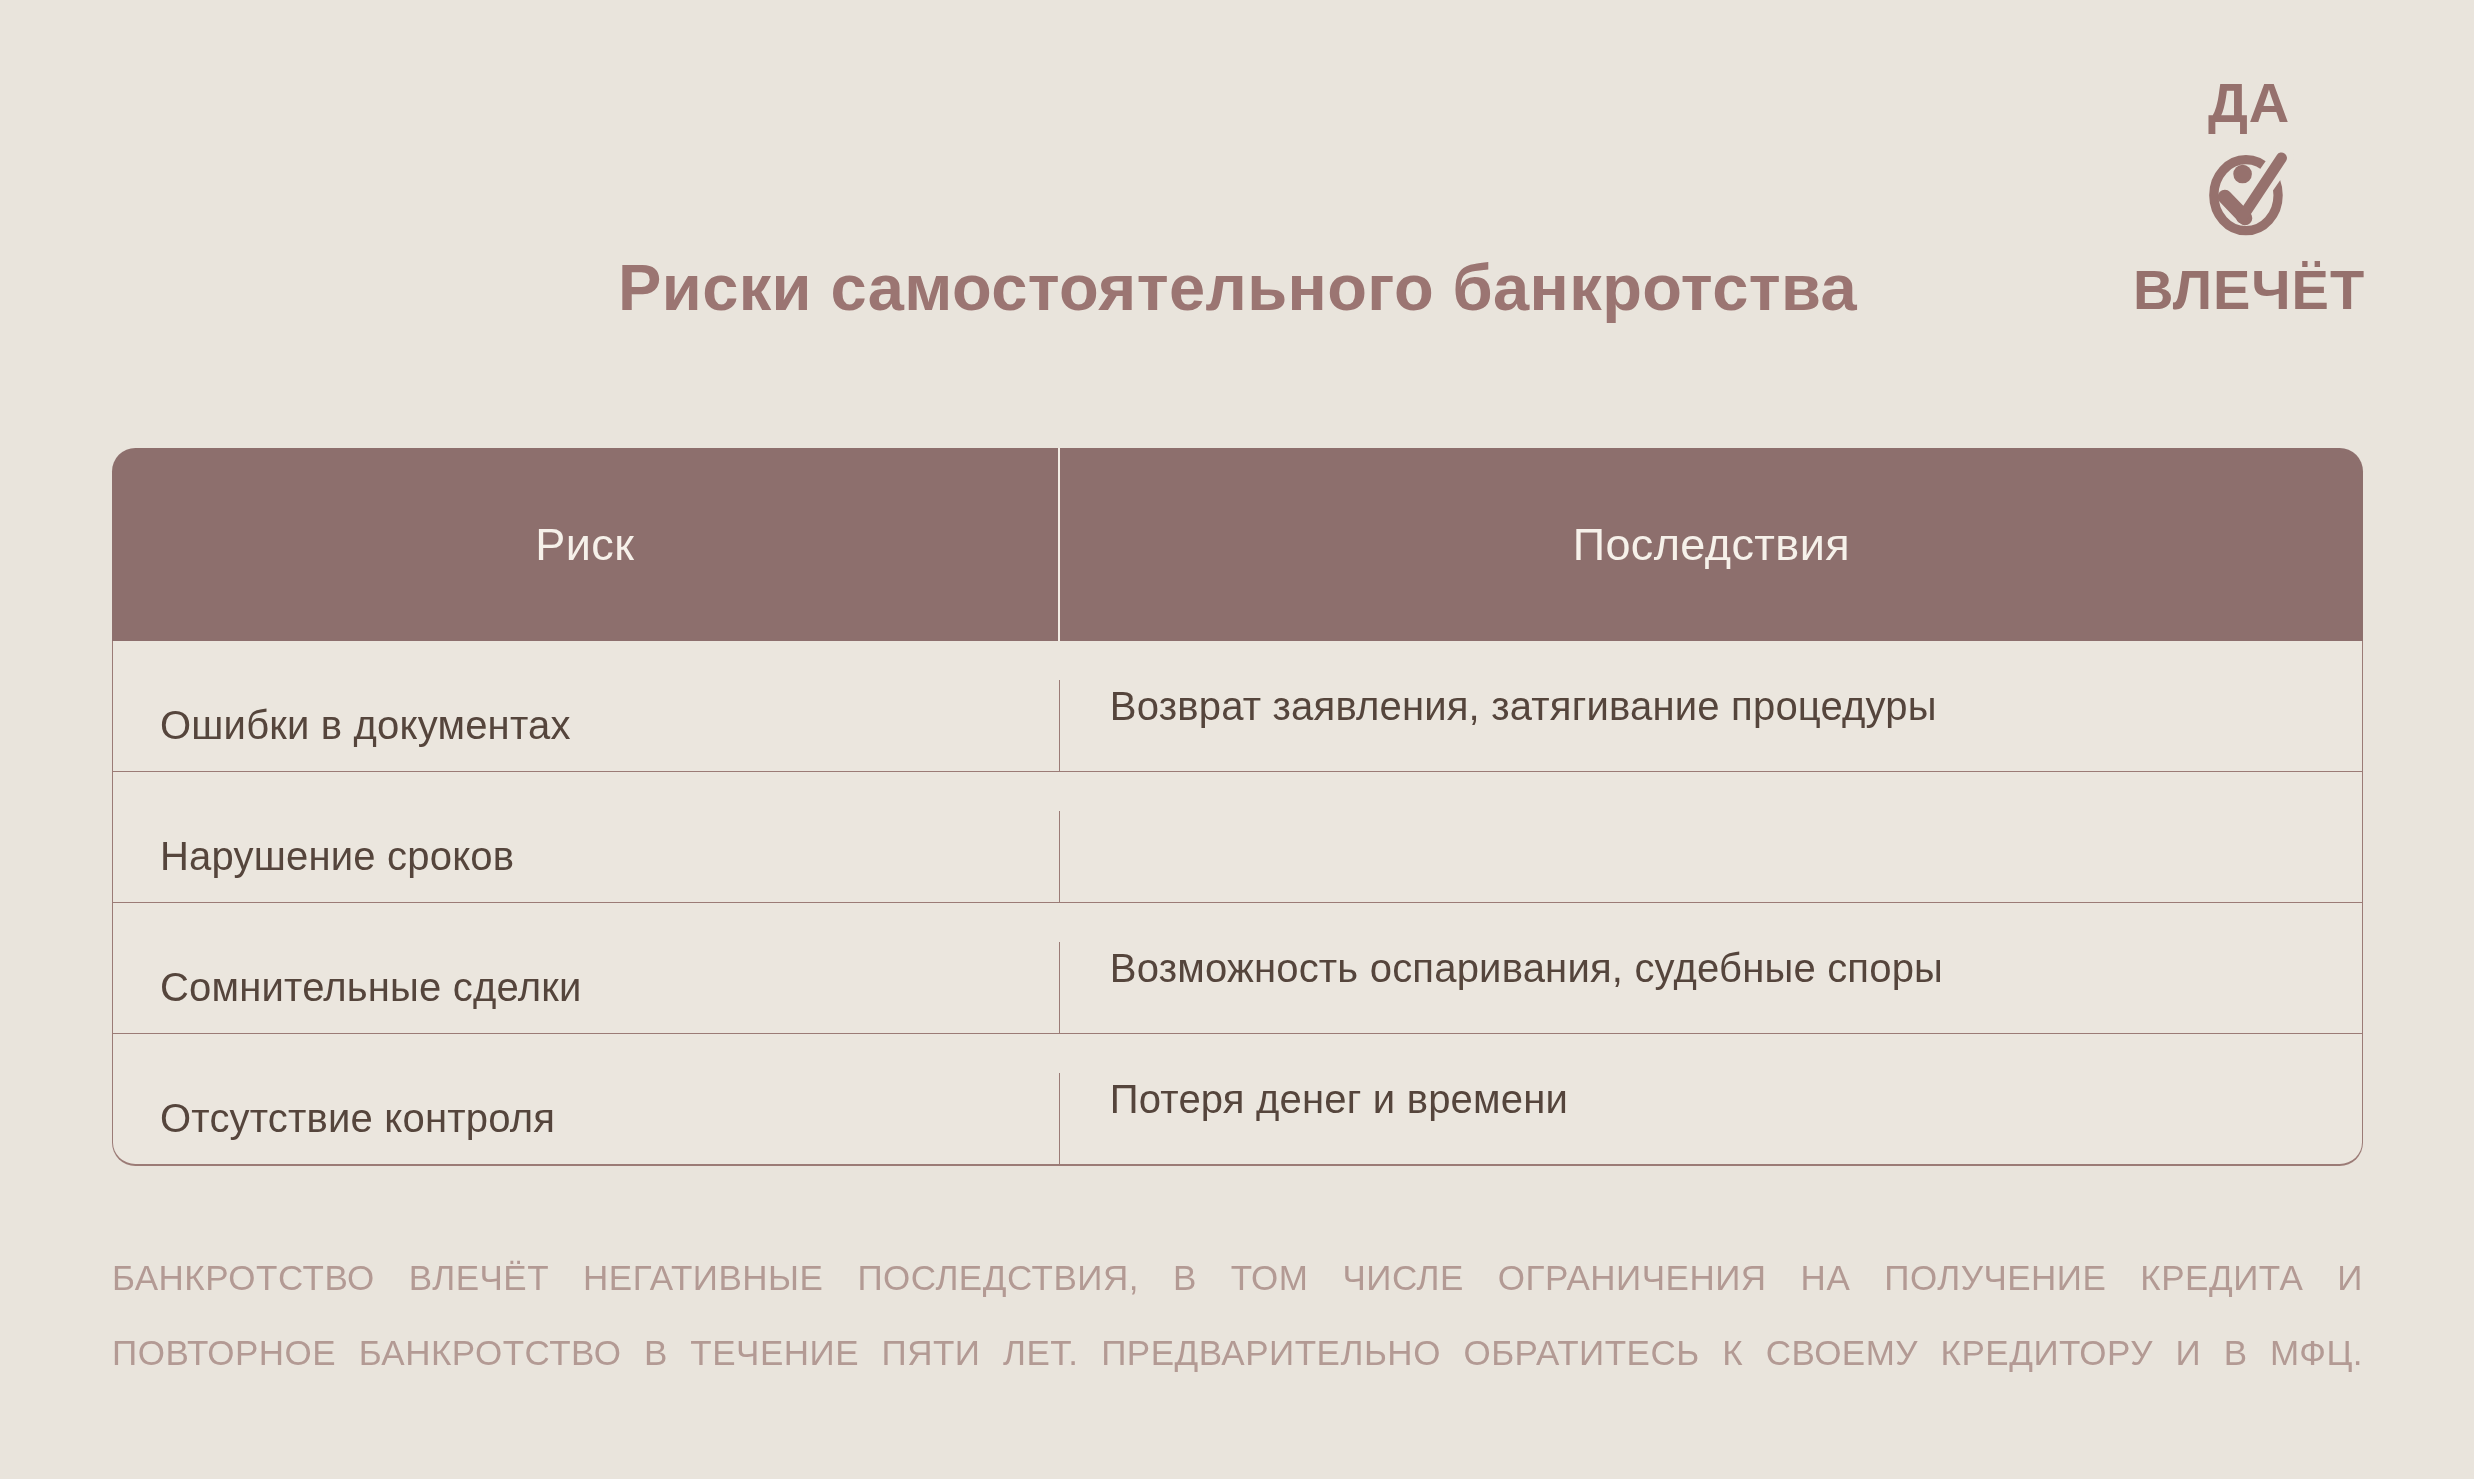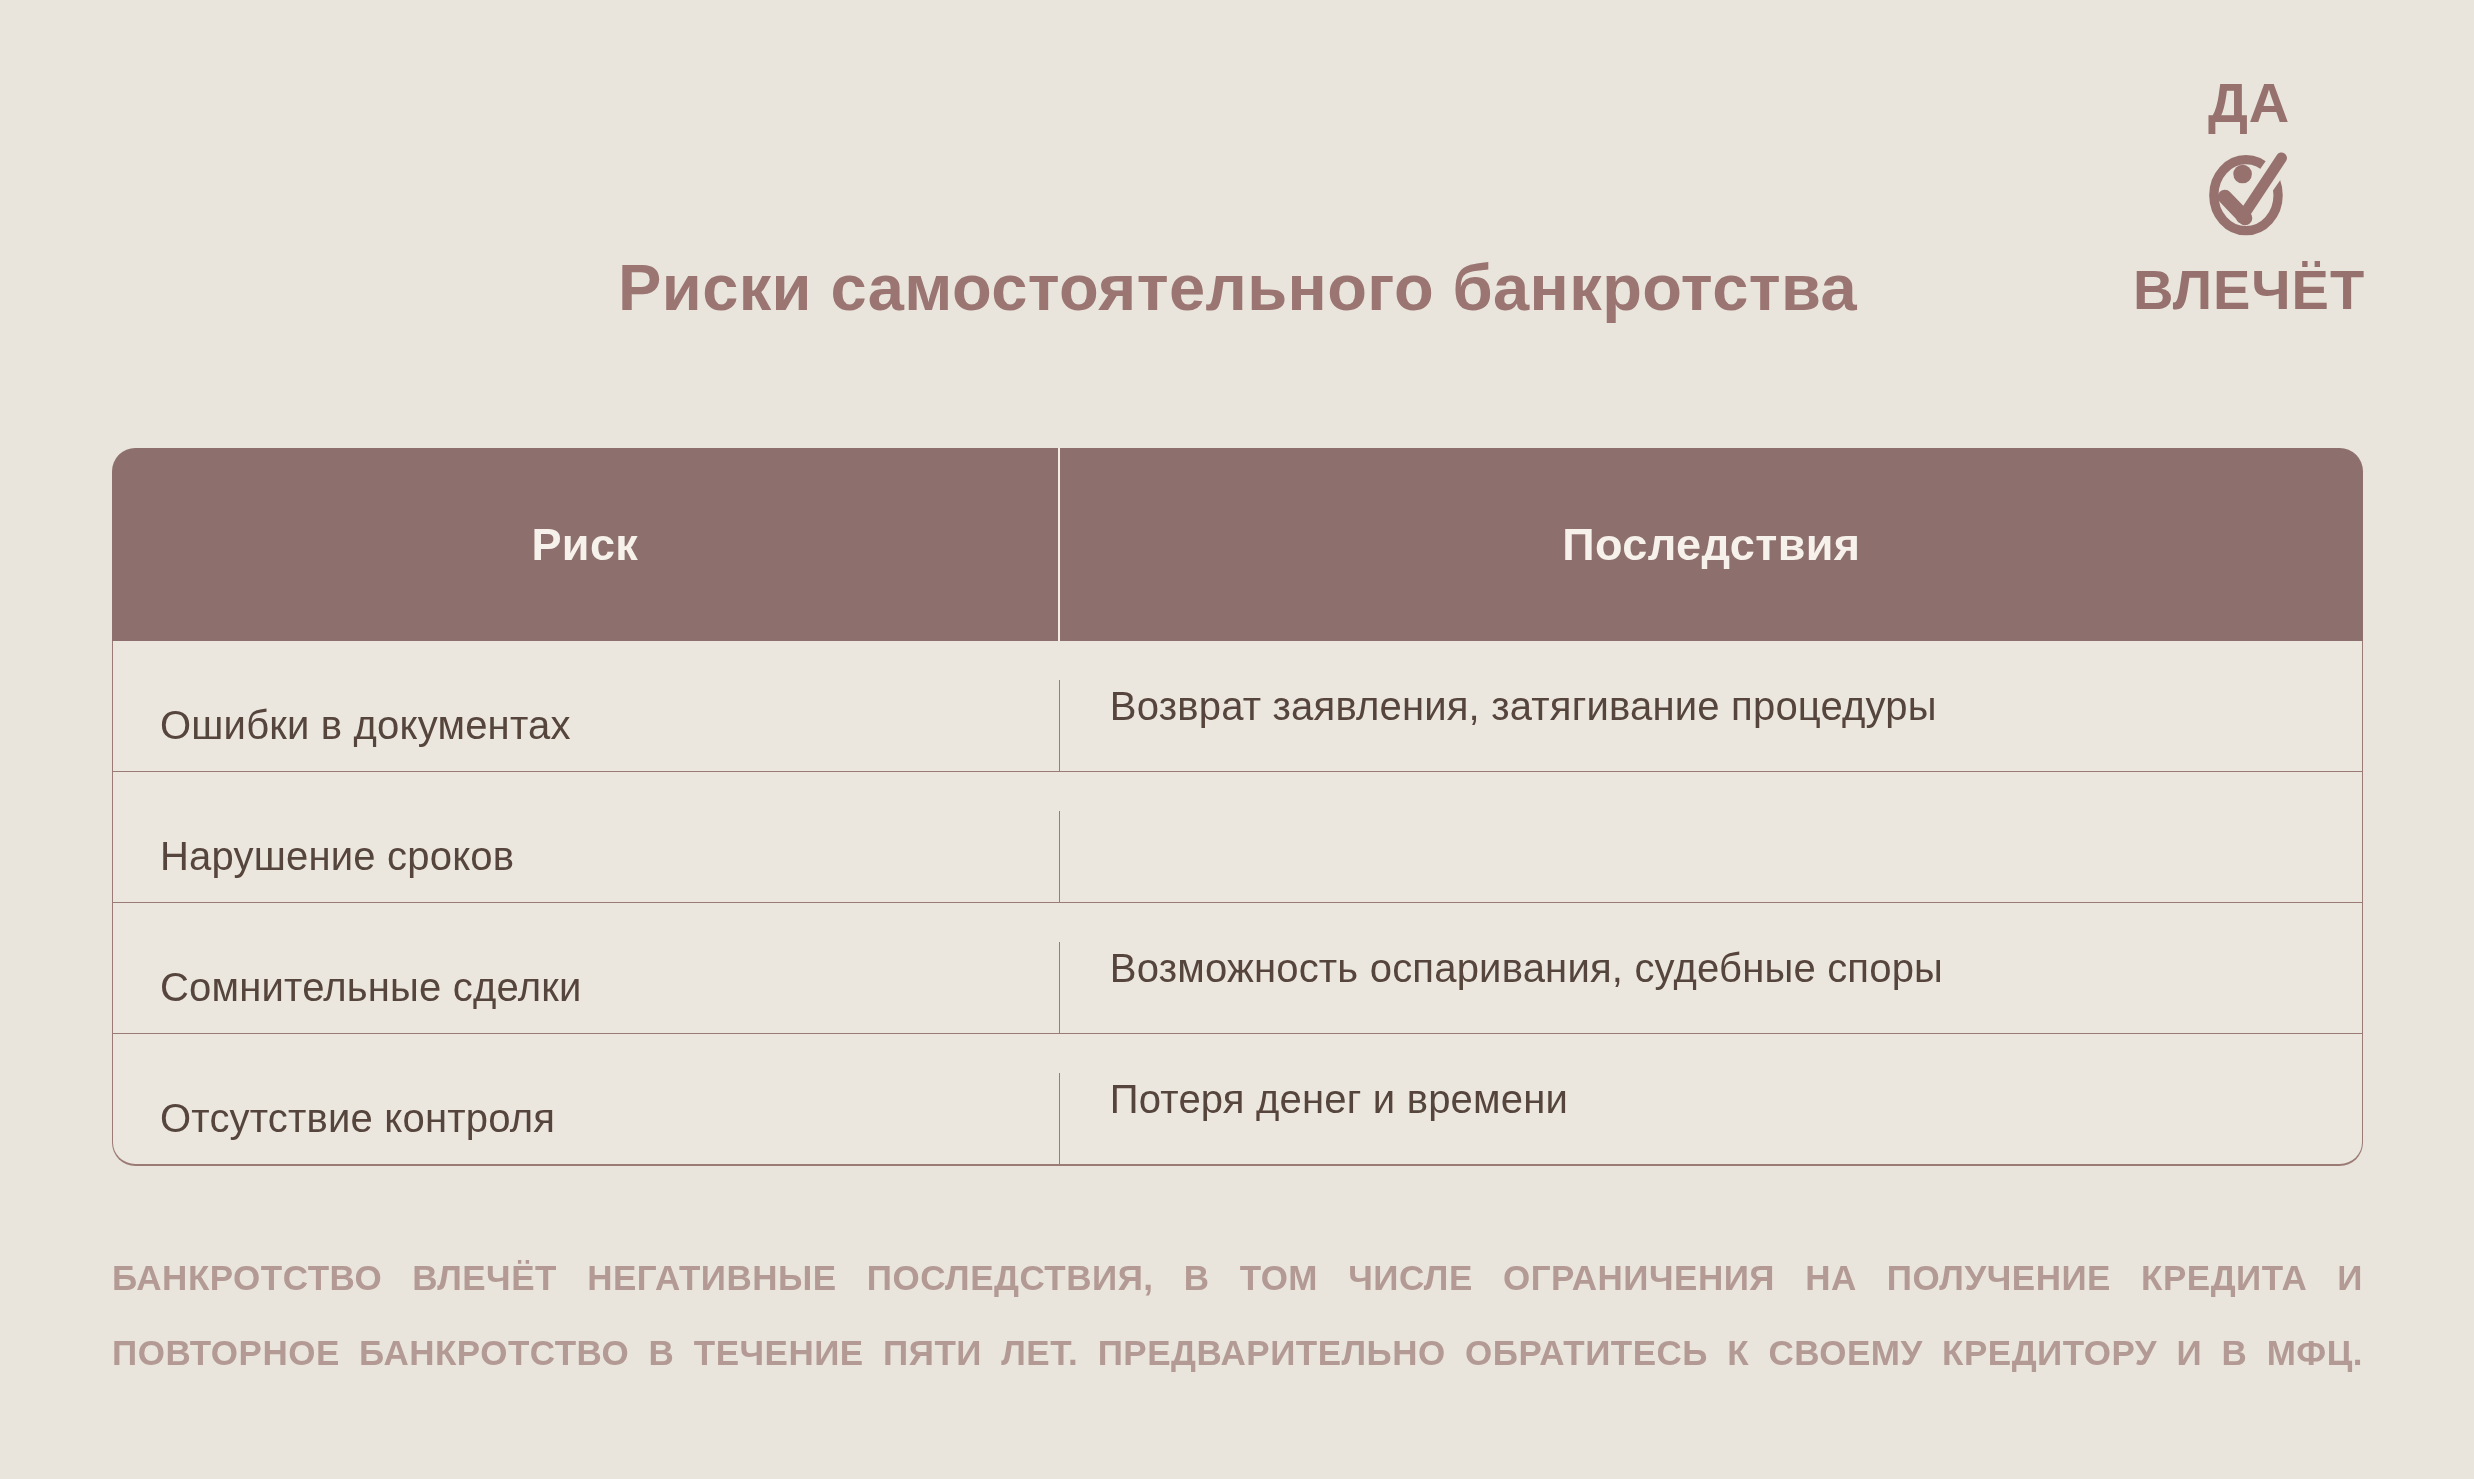--- a/index.html
+++ b/index.html
@@ -70,21 +70,21 @@
     background: #8d6f6d;
     border-radius: 23.4px 23.4px 0 0;
     overflow: hidden;
   }
   .th {
     display: flex;
     align-items: center;
     justify-content: center;
     color: #f6f1ea;
     font-size: 45px;
-    font-weight: bold;
+    font-weight: normal;
     letter-spacing: 0.4px;
   }
   .col1 { width: 42.1%; flex: none; box-sizing: border-box; }
   .col2 { flex: 1; box-sizing: border-box; }
   .th.col1 { border-right: 2.7px solid #f2ece4; }
   .tbody {
     background: #ebe6de;
     border: 1.8px solid #9b7b76;
     border-top: none;
     border-bottom-width: 2.7px;
@@ -123,21 +123,20 @@
     text-align: justify;
     text-align-last: justify;
     white-space: nowrap;
     display: flex;
     justify-content: space-between;
   }
   
   .footnote-line {
     display: block;
     white-space: normal;
-    font-weight: bold;
   }
 </style>
 </head>
 <body>
 
 <div class="page">
 
   <div class="logo">
     <span class="logo-word">ДА</span>
     <span>

